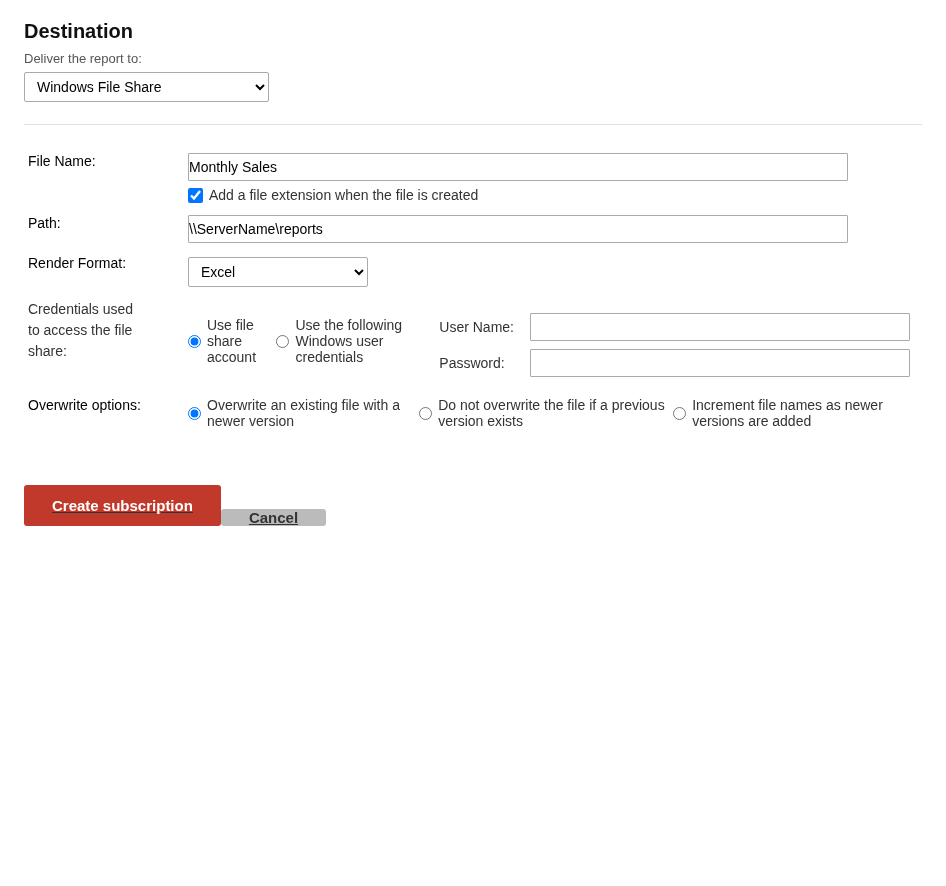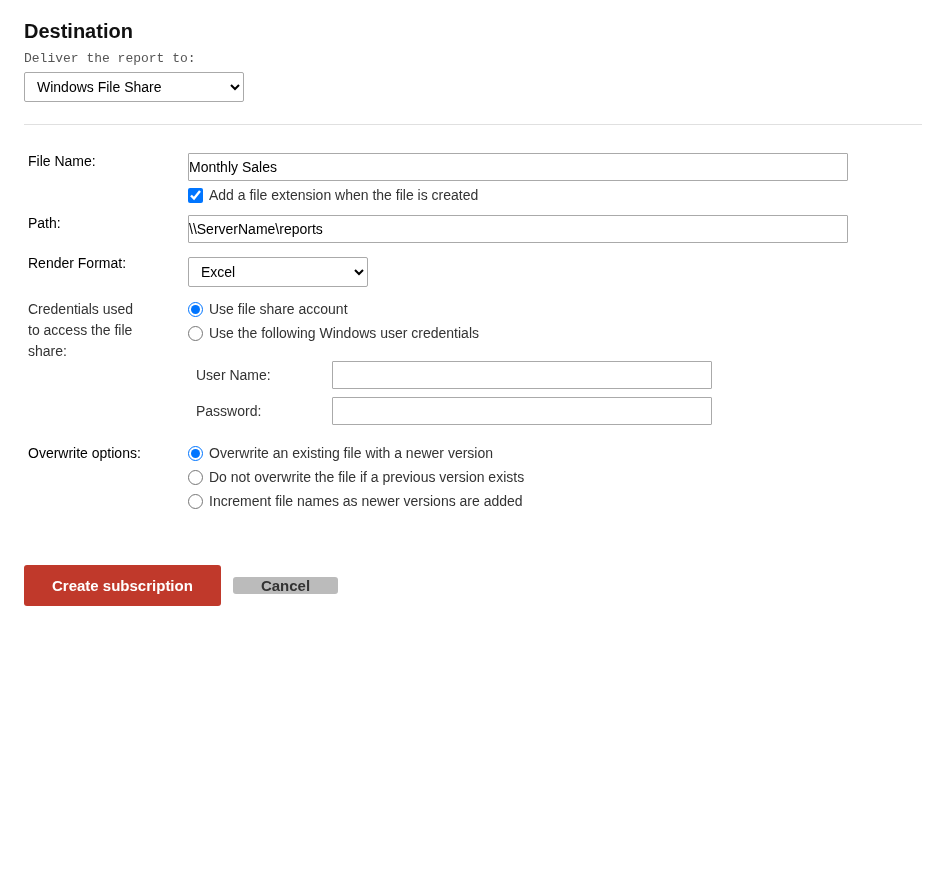--- a/index.html
+++ b/index.html
@@ -22,25 +22,24 @@
       font-size: 20px;
       font-weight: bold;
       color: #111;
       margin-bottom: 8px;
     }
 
     .deliver-label {
       font-size: 13px;
       color: #555;
       margin-bottom: 6px;
-      font-family: Liberation Mono, monospace;
     }
 
     .destination-select {
-      width: 220px;
+      width: 245px;
       padding: 5px 8px;
       border: 1px solid #aaa;
       border-radius: 2px;
       font-size: 14px;
       background: #fff;
       cursor: pointer;
       appearance: auto;
     }
 
     .divider {
@@ -117,21 +116,21 @@
       border: 1px solid #aaa;
       border-radius: 2px;
       font-size: 14px;
       background: #fff;
       cursor: pointer;
       appearance: auto;
     }
 
     .radio-group {
       display: flex;
-      flex-direction: column;
+      flex-direction: row;
       gap: 8px;
     }
 
     .radio-row {
       display: flex;
       align-items: center;
       font-size: 14px;
       gap: 6px;
     }
 
@@ -155,22 +154,22 @@
 
     .sub-label {
       padding-right: 10px;
       white-space: nowrap;
       color: #333;
     }
 
     .footer-section {
       margin-top: 50px;
       display: flex;
-      gap: 12px;
-      align-items: center;
+      align-items: flex-end;
+      text-decoration: underline;
     }
 
     .btn-create {
       background-color: #c0392b;
       color: #fff;
       border: none;
       padding: 12px 28px;
       font-size: 15px;
       font-weight: bold;
       border-radius: 3px;

